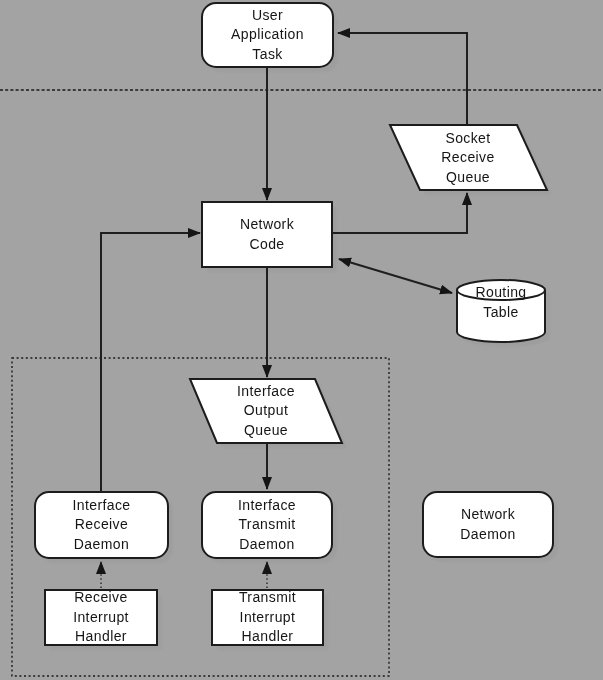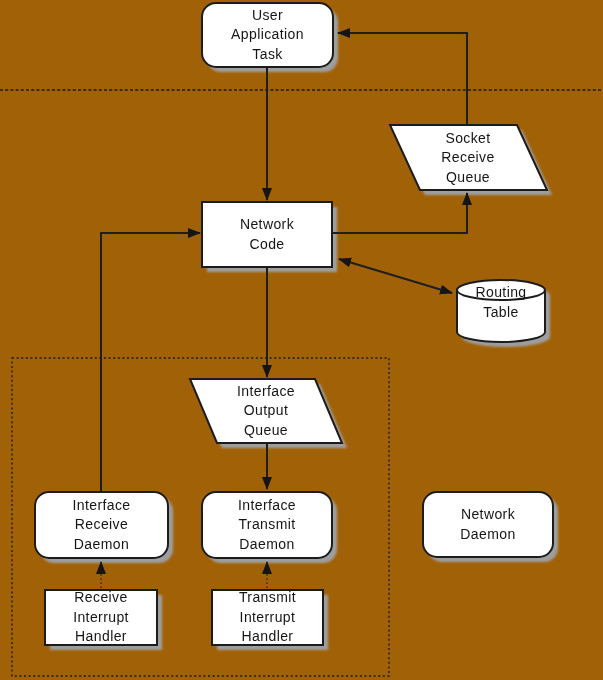--- a/index.html
+++ b/index.html
@@ -1,19 +1,19 @@
 <!DOCTYPE html>
 <html><head>
 <meta charset="utf-8">
 <style>
   html,body{margin:0;padding:0;background:#ffffff;}
   .canvas{
     position:relative;
     width:603px;height:680px;
-    background:#a16207;
+    background:#a3a3a3;
     font-family:"Liberation Sans","DejaVu Sans",sans-serif;
     overflow:hidden;
   }
   .canvas svg{position:absolute;left:0;top:0;}
   .lbl{
     position:absolute;
     display:flex;align-items:center;justify-content:center;
     text-align:center;
     white-space:pre-line;
     font-size:14px;line-height:19.5px;letter-spacing:0.4px;

